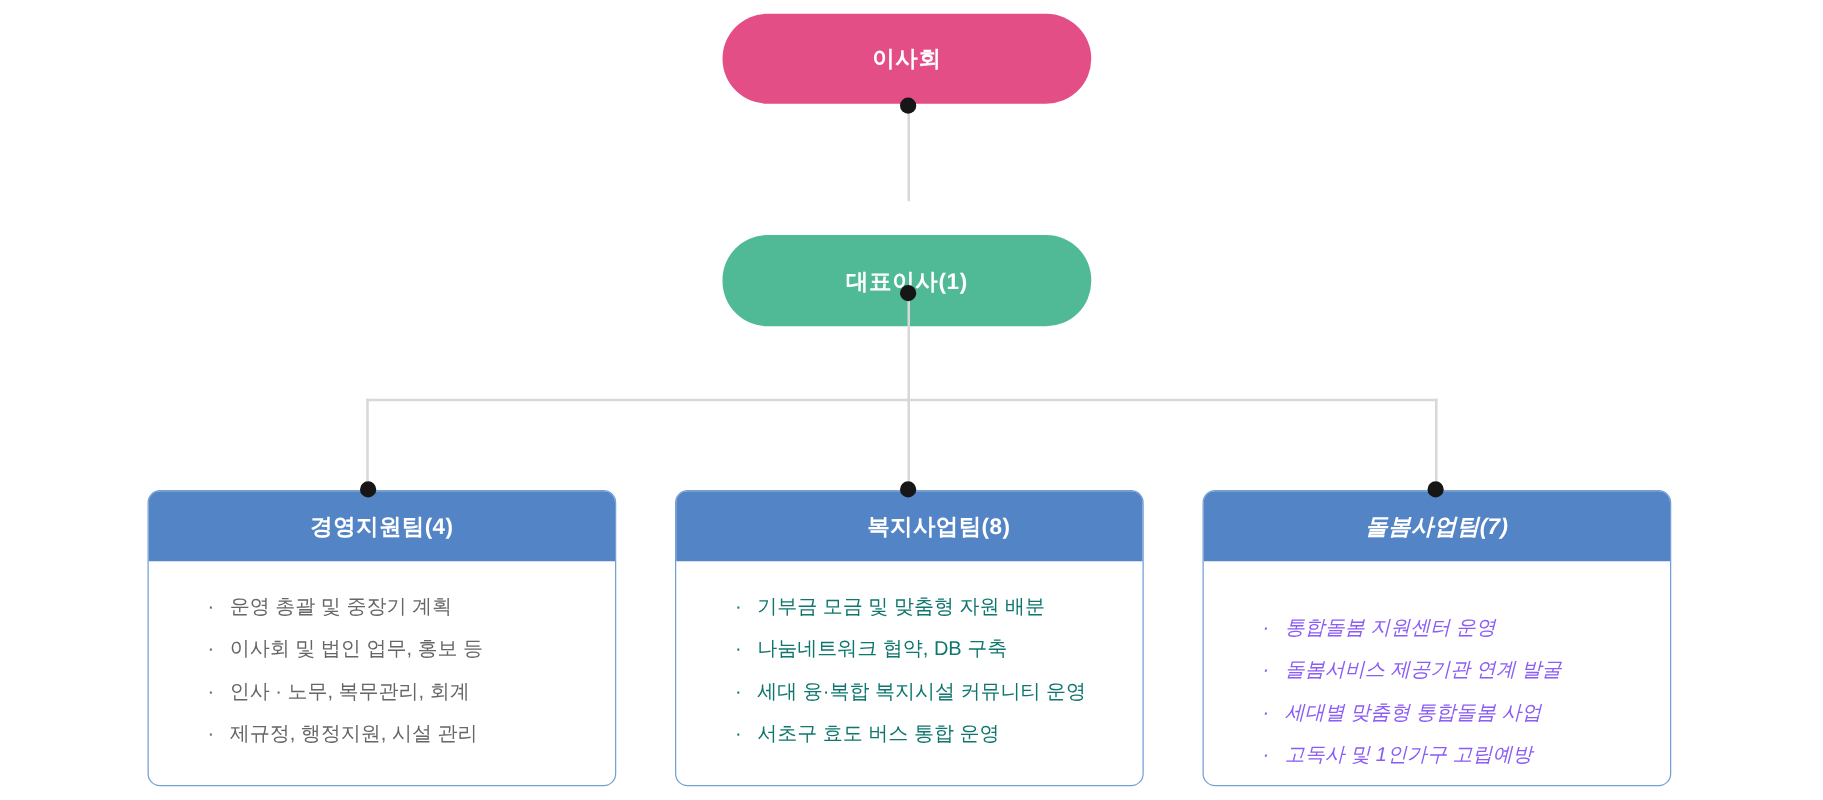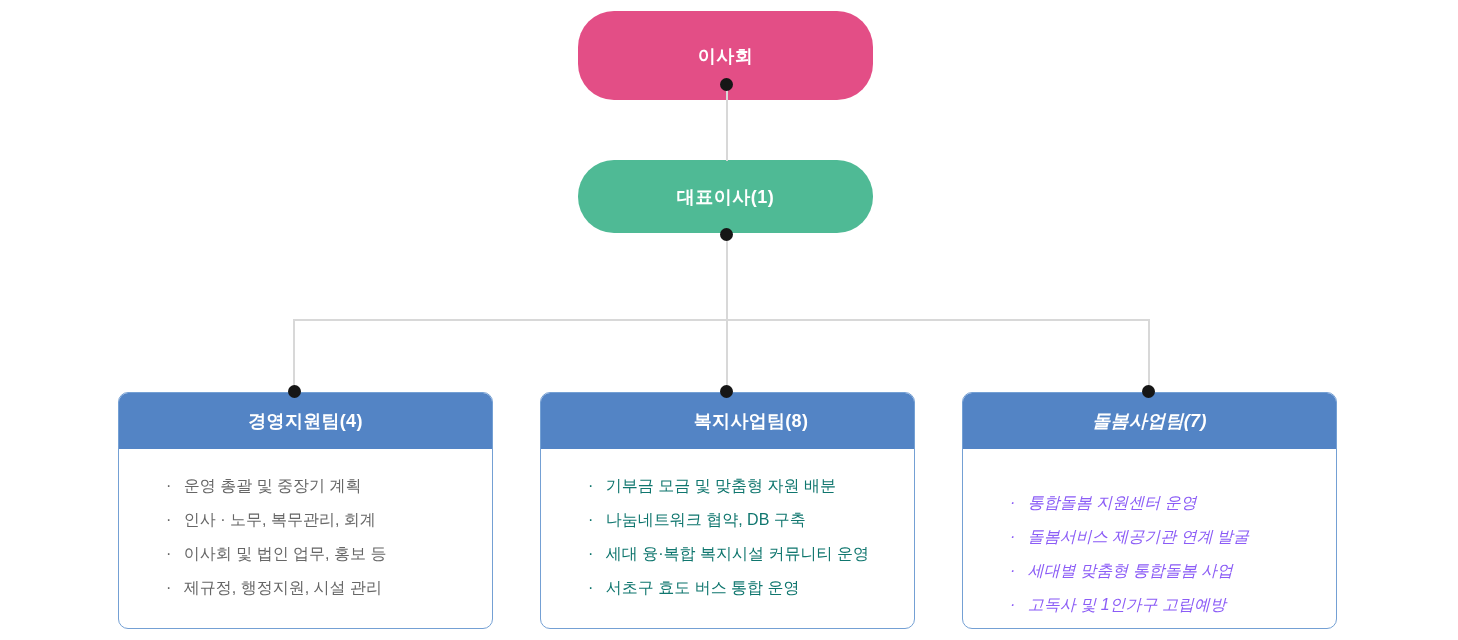--- a/index.html
+++ b/index.html
@@ -11,21 +11,21 @@
     height: 640px;
     background: #ffffff;
     overflow: hidden;
   }
 
   
   .pill {
     position: absolute;
     left: 578px;
     width: 295px;
-    height: 89px;
+    height: 72px;
     border-radius: 36px;
     display: flex;
     align-items: center;
     justify-content: center;
   }
   .pill .pill-label {
     color: #ffffff;
     font-size: 18px;
     font-weight: bold;
     letter-spacing: 0.5px;
@@ -92,21 +92,21 @@
 
 <div class="stage">
 
   <div class="pill pill-board" style="background: rgb(227, 78, 134);">
     <span class="pill-label">이사회</span>
   </div>
 
   <div class="line v" style="left: 726px; top: 83px; height: 78px; background: rgb(216, 216, 216);"></div>
   <div class="dot" style="left: 720px; top: 78px; background: rgb(22, 22, 22);"></div>
 
-  <div class="pill pill-ceo" style="background: rgb(79, 186, 149);">
+  <div class="pill pill-ceo" style="background: rgb(79, 186, 149); margin-top: 28px;">
     <span class="pill-label">대표이사(1)</span>
   </div>
 
   <div class="line v" style="left: 726px; top: 233px; height: 159px; background: rgb(216, 216, 216);"></div>
   <div class="dot" style="left: 720px; top: 228px; background: rgb(22, 22, 22);"></div>
 
   <div class="line h" style="left: 293px; top: 319px; width: 857px; background: rgb(216, 216, 216);"></div>
   <div class="line v" style="left: 293px; top: 319px; height: 73px; background: rgb(216, 216, 216);"></div>
   <div class="line v" style="left: 1148px; top: 319px; height: 73px; background: rgb(216, 216, 216);"></div>
 
@@ -118,25 +118,25 @@
     <div class="team-header" style="background: rgb(83, 132, 197);">
       <span class="team-title">경영지원팀(4)</span>
     </div>
     <ul class="team-items" style="color: rgb(102, 102, 102);">
       <li class="team-item">
         <span class="bullet">·</span>
         <span>운영 총괄 및 중장기 계획</span>
       </li>
       <li class="team-item">
         <span class="bullet">·</span>
-        <span>인사 · 노무, 복무관리, 회계</span>
+        <span>이사회 및 법인 업무, 홍보 등</span>
       </li>
       <li class="team-item">
         <span class="bullet">·</span>
-        <span>이사회 및 법인 업무, 홍보 등</span>
+        <span>인사 · 노무, 복무관리, 회계</span>
       </li>
       <li class="team-item">
         <span class="bullet">·</span>
         <span>제규정, 행정지원, 시설 관리</span>
       </li>
     </ul>
   </div>
 
   <div class="team-box pos-2" style="border-color: rgb(116, 160, 212);">
     <div class="team-header" style="background: rgb(83, 132, 197); padding-left: 47px;">

